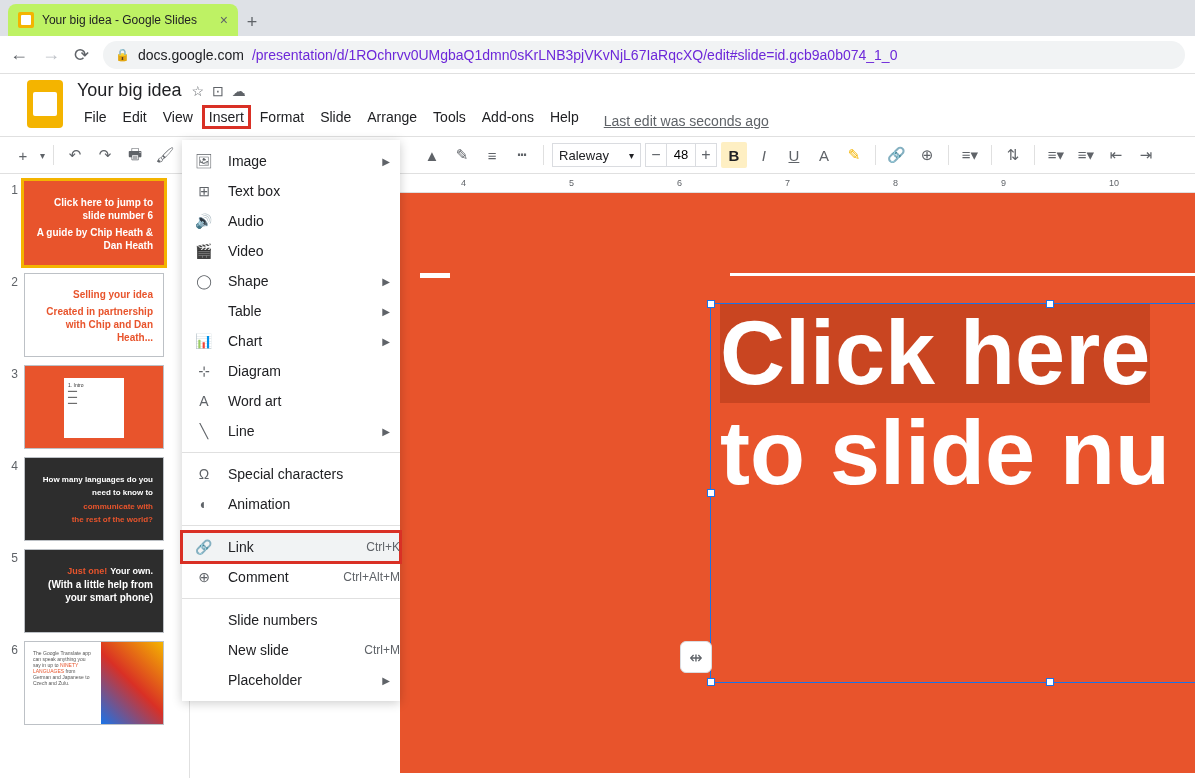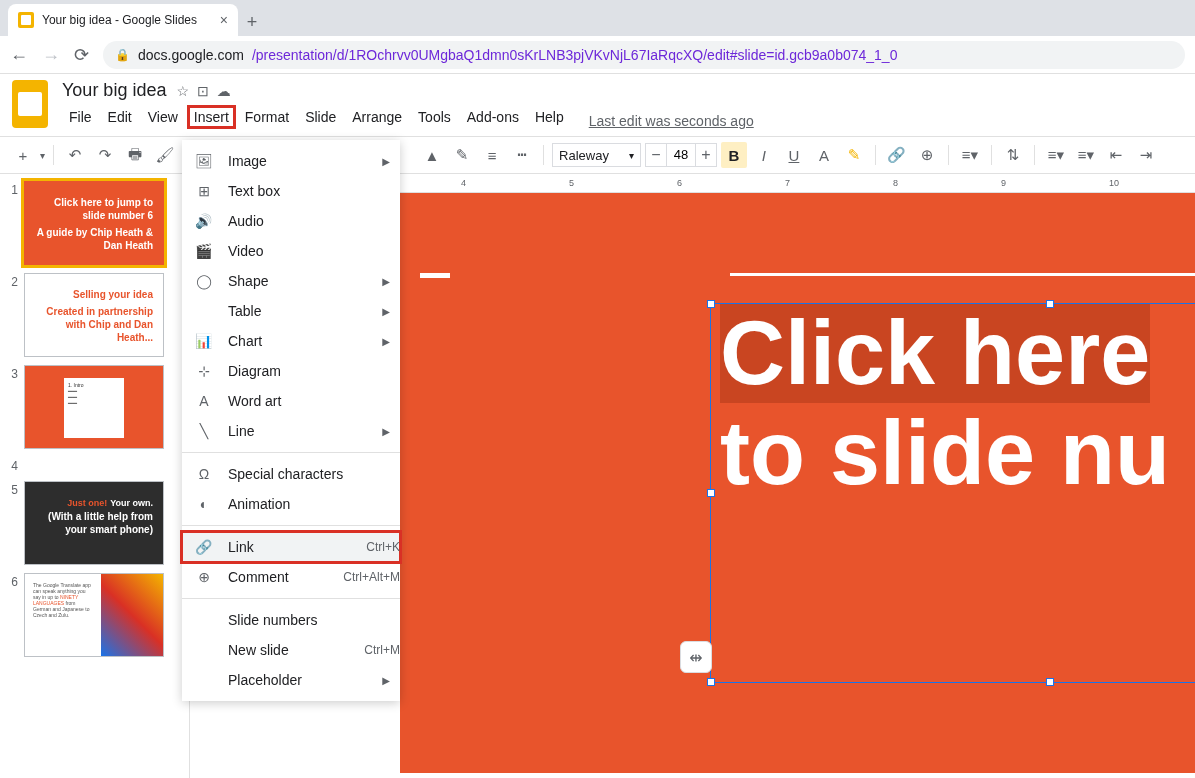--- a/index.html
+++ b/index.html
@@ -1,34 +1,34 @@
 <!DOCTYPE html>
 <html><head>
 <meta charset="utf-8">
 <style>
 * { margin: 0; padding: 0; box-sizing: border-box; font-family: Arial, sans-serif; }
 body { background: #fff; overflow: hidden; width: 1195px; height: 778px; position: relative; }
 
 
 .browser-top { height: 74px; background: #fff; display: flex; flex-direction: column; }
 .tab-strip { height: 36px; background: #dee1e6; display: flex; align-items: flex-end; padding-left: 8px; }
-.tab { background: #ffffff; height: 32px; border-radius: 8px 8px 0 0; display: flex; align-items: center; padding: 0 10px; gap: 8px; font-size: 12px; color: #202124; width: 230px; }
+.tab { background: #bef264; height: 32px; border-radius: 8px 8px 0 0; display: flex; align-items: center; padding: 0 10px; gap: 8px; font-size: 12px; color: #202124; width: 230px; }
 .favicon { width: 16px; height: 16px; background: #f4b400; border-radius: 2px; position: relative; }
 .favicon::after { content: ''; position: absolute; inset: 3px; background: #fff; border-radius: 1px; }
 .tab-close { margin-left: auto; color: #5f6368; font-size: 14px; }
 .new-tab { width: 28px; height: 28px; display: flex; align-items: center; justify-content: center; color: #5f6368; font-size: 18px; }
 .addr-bar { height: 38px; display: flex; align-items: center; padding: 0 10px; gap: 14px; border-bottom: 1px solid #e0e0e0; }
 .nav-btn { color: #5f6368; font-size: 18px; cursor: pointer; }
 .nav-btn.disabled { color: #bdc1c6; }
 .url-box { flex: 1; display: flex; align-items: center; gap: 8px; font-size: 14px; color: #202124; background: #f1f3f4; height: 28px; border-radius: 14px; padding: 0 12px; }
 .lock { color: #5f6368; font-size: 12px; }
 .url-grey { color: #6d28d9; }
 
 
-.app-header { padding: 6px 12px 0; display: flex; gap: 10px; }
+.app-header { padding: 6px 27px 0; display: flex; gap: 10px; }
 .app-logo { width: 40px; height: 50px; }
 .app-logo-icon { width: 36px; height: 48px; background: #f4b400; border-radius: 4px; position: relative; }
 .app-logo-icon::after { content: ''; position: absolute; top: 12px; left: 6px; right: 6px; bottom: 12px; background: #fff; border-radius: 2px; }
 .header-main { flex: 1; }
 .doc-title-row { display: flex; align-items: center; gap: 10px; }
 .doc-title { font-size: 18px; color: #202124; }
 .title-icons { display: flex; gap: 8px; color: #5f6368; font-size: 14px; }
 .menubar { display: flex; gap: 2px; margin-top: 4px; font-size: 14px; color: #202124; align-items: flex-end; }
 .menu-item { padding: 4px 7px; cursor: pointer; }
 .menu-item.active { border: 3px solid #d93025; padding: 1px 4px; }
@@ -194,20 +194,23 @@
         </div>
       </div>
       <div class="thumb-row">
         <div class="thumb-num">3</div>
         <div class="thumb orange">
           <div style="background:#fff;width:60px;height:60px;margin:12px auto;color:#333;font-size:5px;padding:4px">1. Intro<br>━━━<br>━━━<br>━━━</div>
         </div>
       </div>
       <div class="thumb-row">
         <div class="thumb-num">4</div>
+        <div class="thumb dark">
+          <div class="thumb-text"><span style="font-size:8px">How many languages do you need to know to</span><br><span style="color:#e8542c;font-size:8px">communicate with<br>the rest of the world?</span></div>
+        </div>
       </div>
       <div class="thumb-row">
         <div class="thumb-num">5</div>
         <div class="thumb dark">
           <div class="thumb-text"><span style="color:#e8542c;font-size:9px">Just one!</span> <span style="font-size:9px">Your own.</span><div class="tiny">(With a little help from your smart phone)</div></div>
         </div>
       </div>
       <div class="thumb-row">
         <div class="thumb-num">6</div>
         <div class="thumb white">

